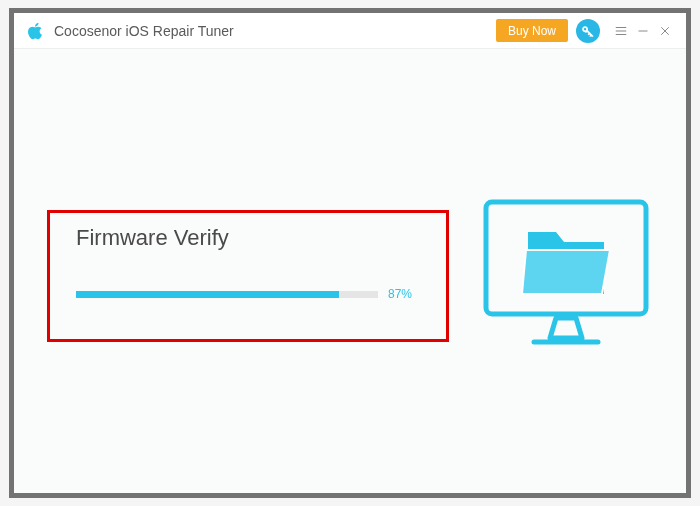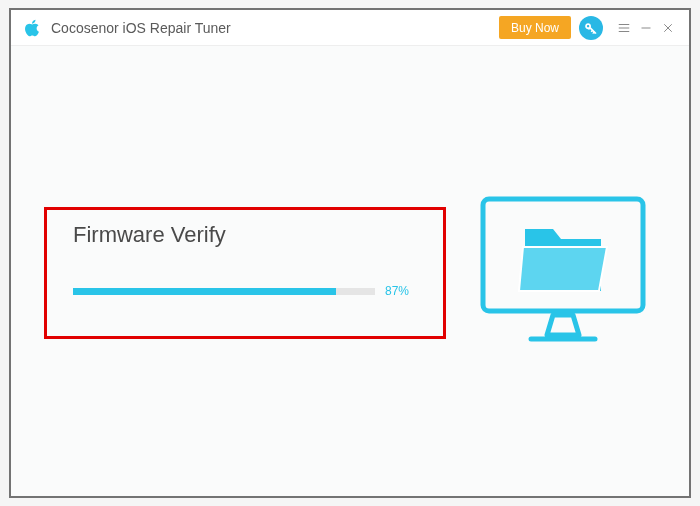--- a/index.html
+++ b/index.html
@@ -14,21 +14,21 @@
       font-family: Arial, sans-serif;
       position: relative;
     }
     .window {
       position: absolute;
       top: 8px;
       left: 9px;
       width: 682px;
       height: 490px;
       background: #fafbfb;
-      border: 2px solid #737373;
+      border: 5px solid #737373;
     }
     .titlebar {
       height: 36px;
       background: #ffffff;
       display: flex;
       align-items: center;
       padding: 0 10px;
       border-bottom: 1px solid #eee;
     }
     .logo-icon {

